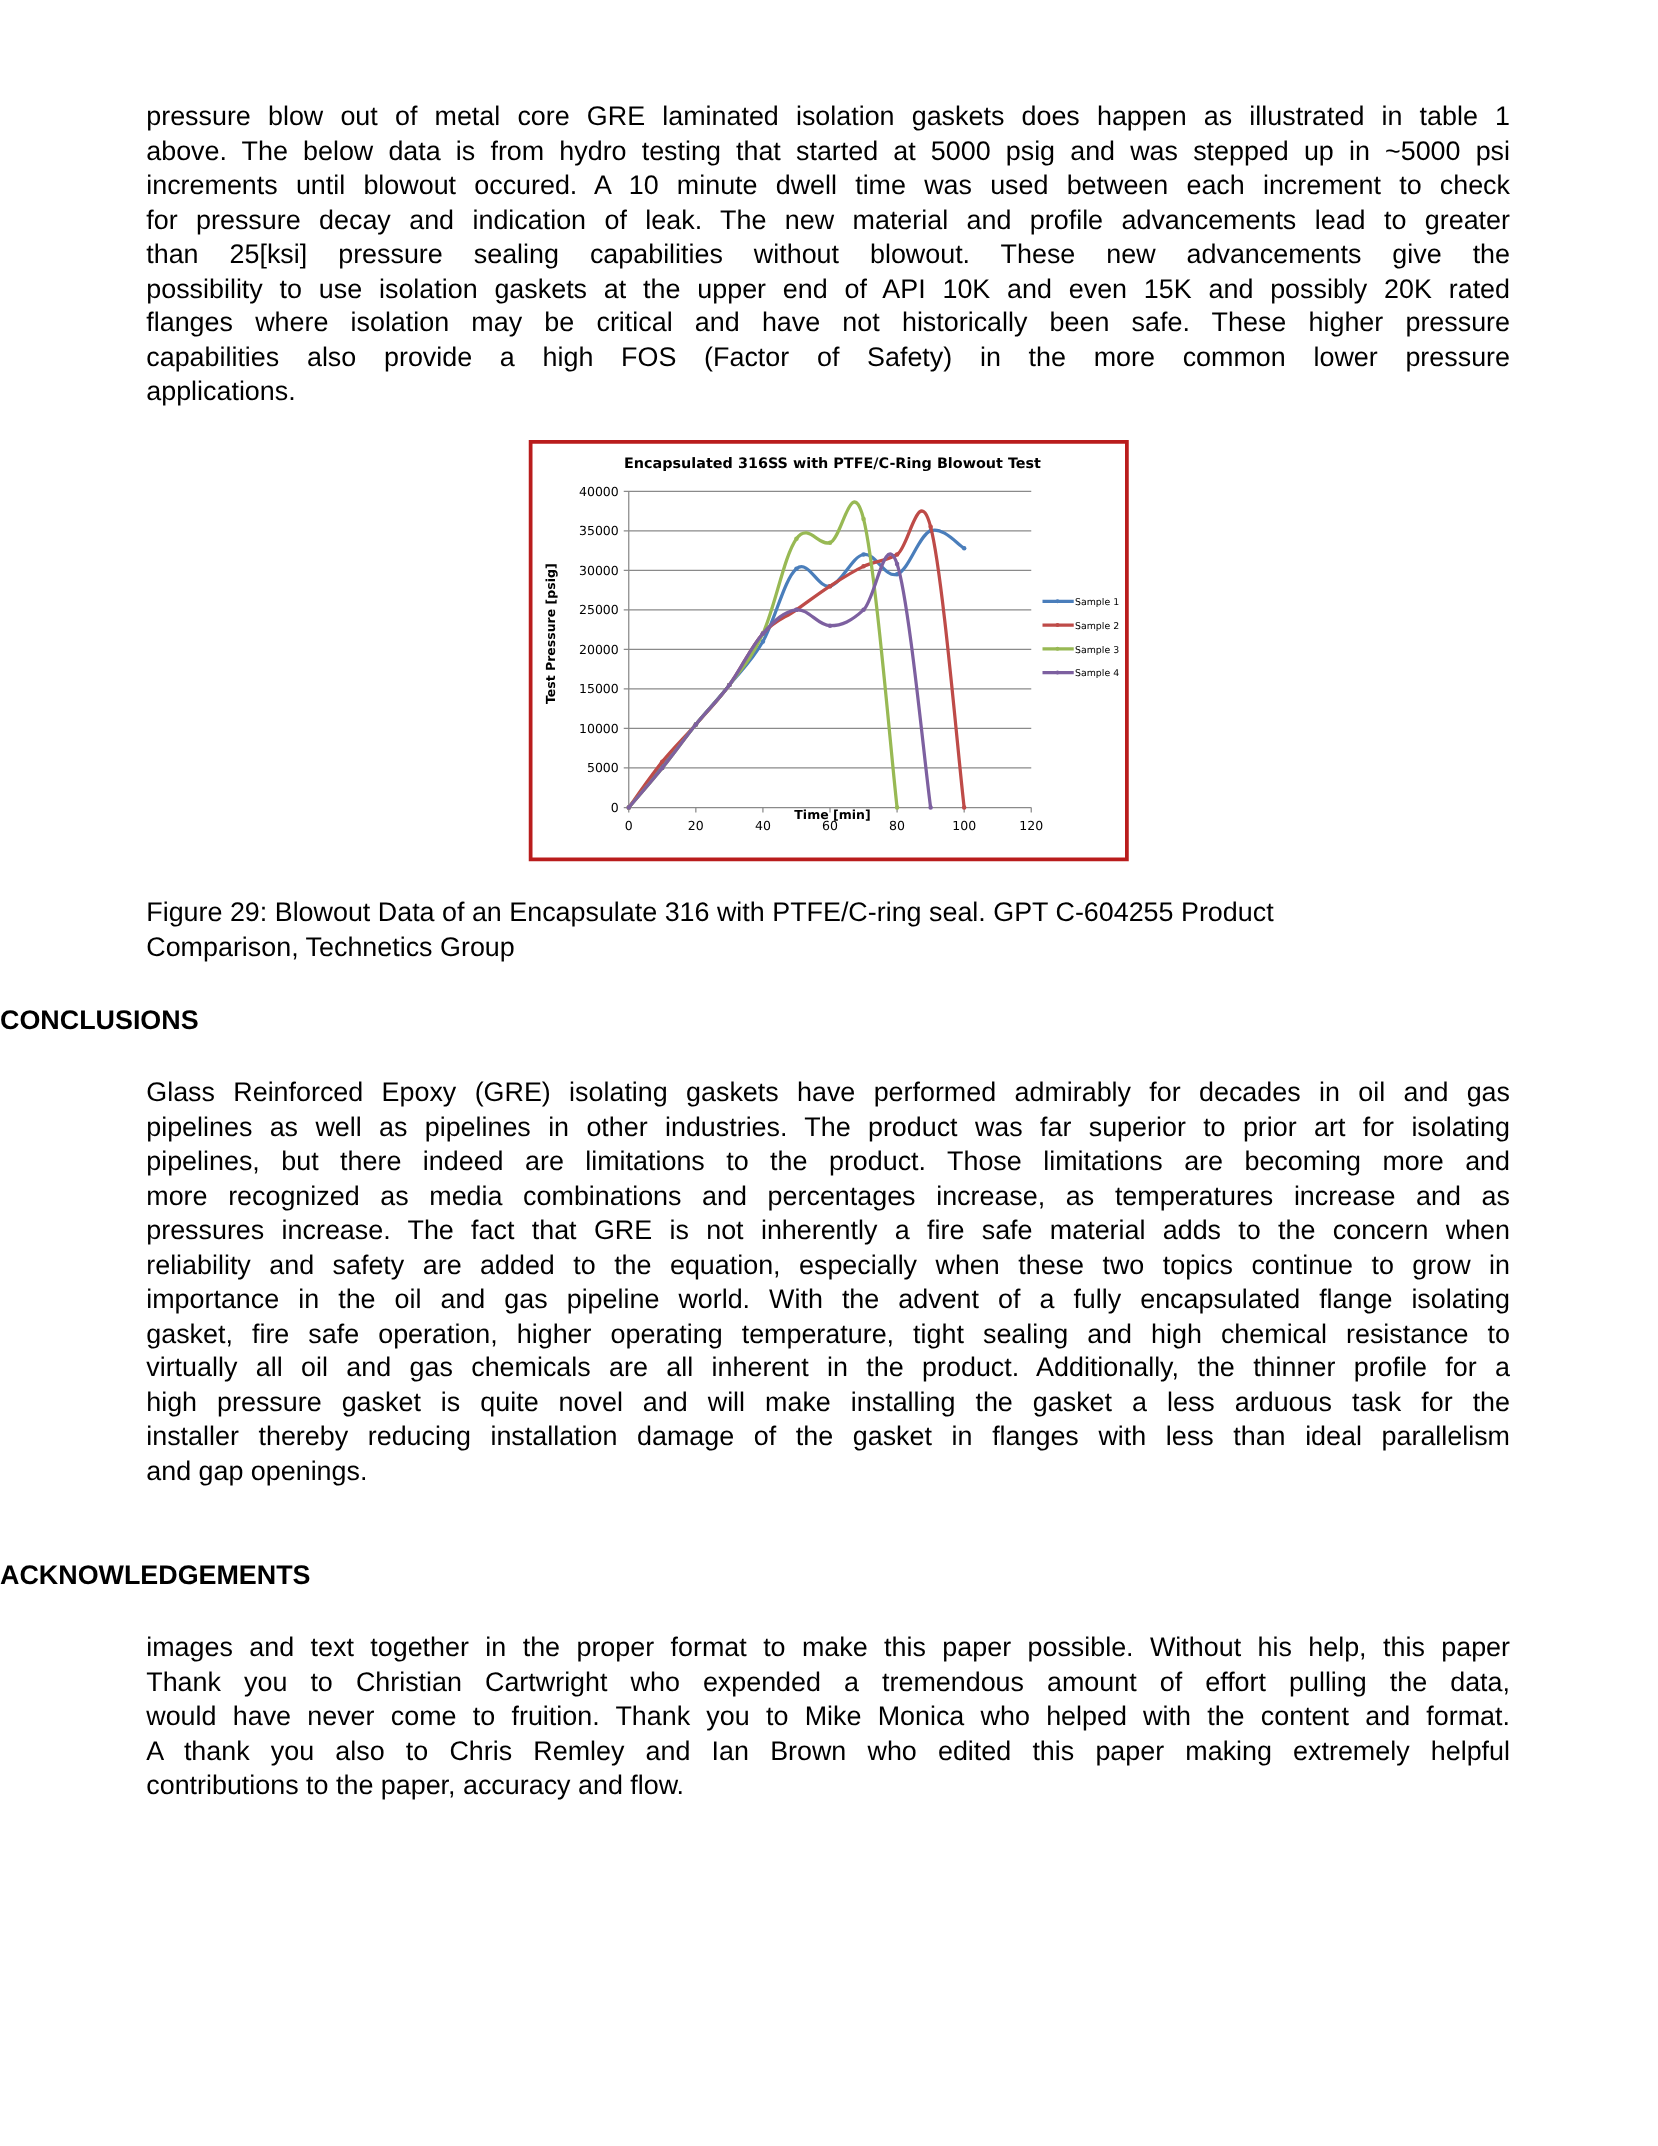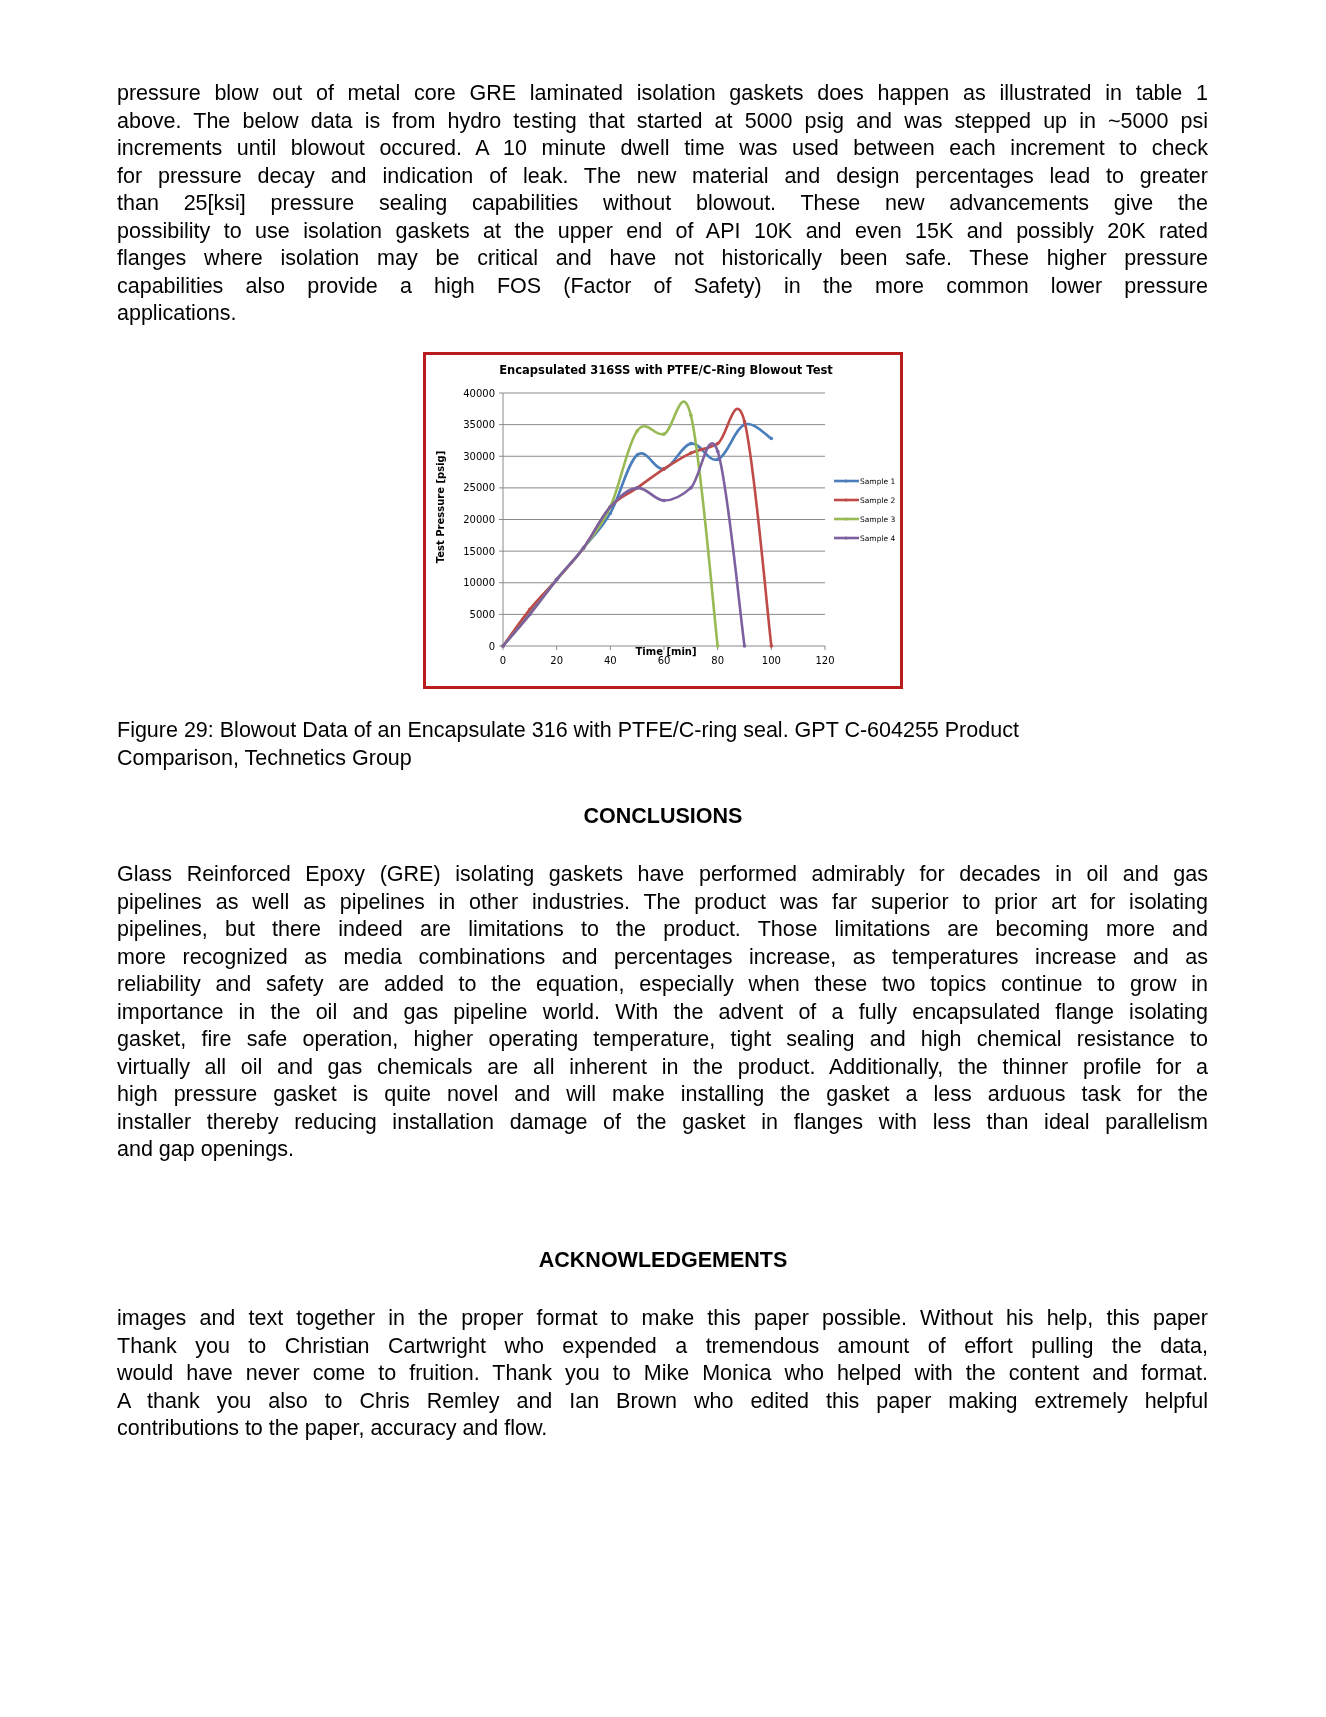--- a/index.html
+++ b/index.html
@@ -2,40 +2,40 @@
 <html><head>
 <meta charset="utf-8">
 <style>
   html, body { margin: 0; padding: 0; background: #ffffff; }
   body { width: 1326px; height: 1717px; position: relative; overflow: hidden;
          font-family: "Liberation Sans", sans-serif; color: #000; }
   .para { position: absolute; left: 117px; width: 1091px; font-size: 21.5px;
           line-height: 27.5px; text-align: justify; margin: 0; }
   .para .ln { display: block; text-align: justify; text-align-last: justify; white-space: nowrap; }
   .para .ln.last { text-align-last: left; }
-  .heading { position: absolute; left: 0; width: 1326px; text-align: center;
+  .heading { position: absolute; left: 0; width: 1326px; 
              font-weight: bold; font-size: 21.5px; margin: 0; }
   .caption { position: absolute; left: 117px; width: 1091px; text-align: left;
              font-weight: normal; font-size: 21.5px; line-height: 27.5px; margin: 0; }
   .chart-box { position: absolute; left: 423px; top: 352px; width: 480px; height: 337px;
                border: 3px solid #b91c1c; background: #fff; box-sizing: border-box; }
   .chart-box svg { position: absolute; left: 0; top: 0; }
   .chart-title { font-family: "DejaVu Sans", sans-serif; font-weight: bold; font-size: 11.5px; }
   .tick { font-family: "DejaVu Sans", sans-serif; font-size: 10px; fill: #000; }
   .axis-label { font-family: "DejaVu Sans", sans-serif; font-size: 10px; font-weight: bold; fill: #000; }
   .legend-text { font-family: "DejaVu Sans", sans-serif; font-size: 7.5px; fill: #000; }
 </style>
 </head>
 <body>
 
 <div class="para" style="top:80px;">
   <span class="ln">pressure blow out of metal core GRE laminated isolation gaskets does happen as illustrated in table 1</span>
   <span class="ln">above.  The below data is from hydro testing that started at 5000 psig and was stepped up in ~5000 psi</span>
   <span class="ln">increments until blowout  occured.  A 10 minute dwell time was used between each increment to check</span>
-  <span class="ln">for pressure decay and indication of leak.  The new material and design percentages lead to greater</span>
+  <span class="ln">for pressure decay and indication of leak.  The new material and profile advancements lead to greater</span>
   <span class="ln">than 25[ksi] pressure sealing capabilities without blowout.  These new advancements give the</span>
   <span class="ln">possibility to use isolation gaskets at the upper end of API 10K and even 15K and possibly 20K rated</span>
   <span class="ln">flanges where isolation may be critical and have not historically been safe. These higher pressure</span>
   <span class="ln">capabilities also provide a high  FOS (Factor of Safety) in the more common lower pressure</span>
   <span class="ln last">applications.</span>
 </div>
 
 <div class="chart-box">
   <svg id="chart-svg" width="480" height="337">
     <text id="chart-title" class="chart-title" x="240" y="19" text-anchor="middle">Encapsulated 316SS with PTFE/C-Ring Blowout Test</text>
@@ -148,20 +148,21 @@
   <div>Figure 29: Blowout Data of an Encapsulate 316 with PTFE/C-ring seal.  GPT C-604255 Product</div>
   <div>Comparison, Technetics Group</div>
 </div>
 
 <div class="heading" style="top:804px;">CONCLUSIONS</div>
 <div class="para" style="top:861px;">
   <span class="ln">Glass Reinforced Epoxy (GRE) isolating gaskets have performed admirably for decades in oil and gas</span>
   <span class="ln">pipelines as well as pipelines in other industries.  The product was far superior to prior art for isolating</span>
   <span class="ln">pipelines, but there indeed are limitations to the product.  Those limitations are becoming more and</span>
   <span class="ln">more recognized as media combinations and percentages increase, as temperatures increase and as</span>
+  <span class="ln">pressures increase.  The fact that GRE is not inherently a fire safe material adds to the concern when</span>
   <span class="ln">reliability and safety are added to the equation, especially when these two topics continue to grow in</span>
   <span class="ln">importance in the oil and gas pipeline world.  With the advent of a fully encapsulated flange isolating</span>
   <span class="ln">gasket, fire safe operation, higher operating temperature, tight sealing and high chemical resistance to</span>
   <span class="ln">virtually all oil and gas chemicals are all inherent in the product.  Additionally, the thinner profile for a</span>
   <span class="ln">high pressure gasket is quite novel and will make installing the gasket a less arduous task for the</span>
   <span class="ln">installer thereby reducing installation damage of the gasket in flanges with less than ideal parallelism</span>
   <span class="ln last">and gap openings.</span>
 </div>
 
 <div class="heading" style="top:1248px;">ACKNOWLEDGEMENTS</div>

